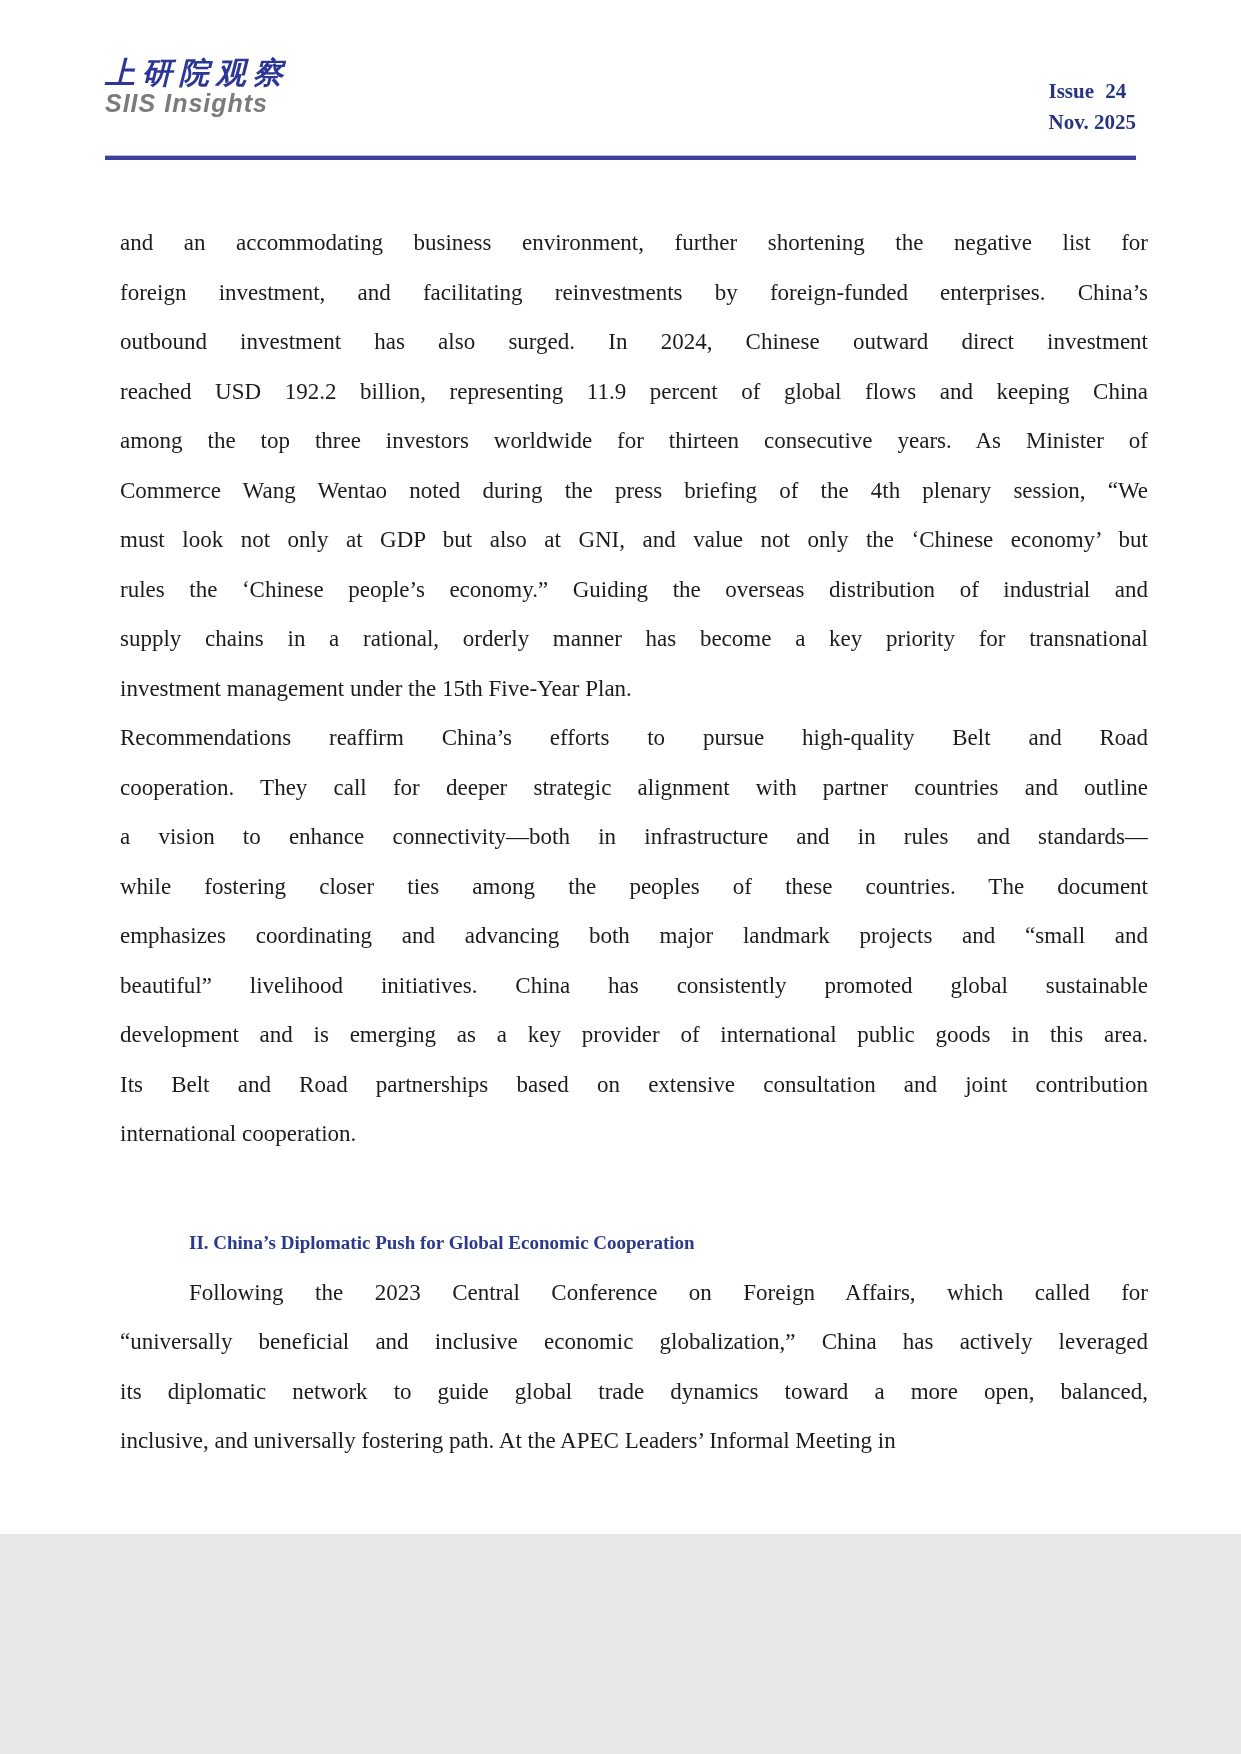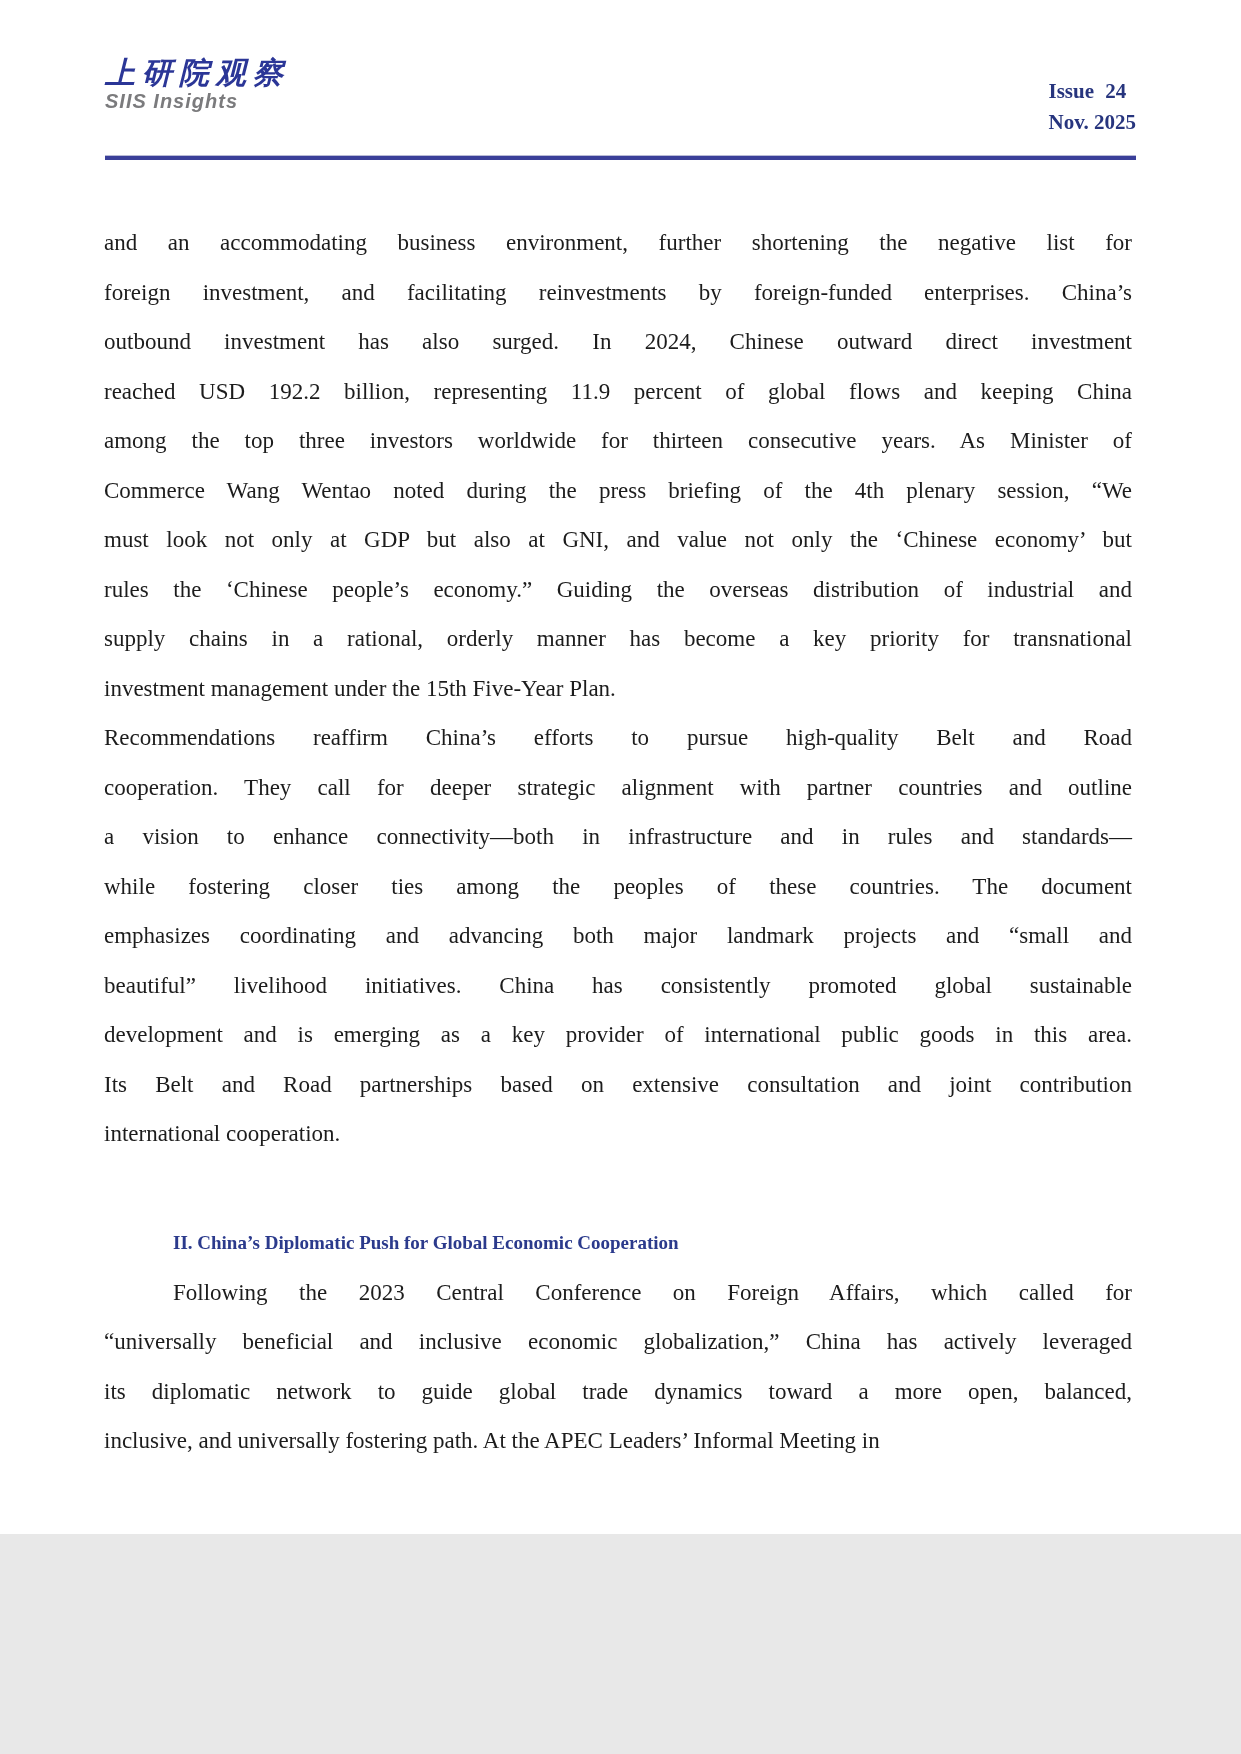--- a/index.html
+++ b/index.html
@@ -30,21 +30,21 @@
     font-weight: bold;
     font-style: italic;
     font-size: 30px;
     letter-spacing: 7px;
     color: #2b3697;
   }
   .logo-en {
     font-family: "Liberation Sans", sans-serif;
     font-weight: bold;
     font-style: italic;
-    font-size: 20px;
+    font-size: 25px;
     letter-spacing: 1px;
     color: #7b7b7d;
     margin-top: 3px;
   }
   .issue-block {
     font-family: "Liberation Serif", serif;
     font-weight: bold;
     font-size: 21px;
     line-height: 31px;
     color: #27357e;
@@ -59,21 +59,21 @@
     top: 155px;
     height: 4px;
     background: #3a3f99;
     border-top: 1px solid #b9bbd6;
   }
 
   
   .doc-body {
     position: absolute;
     top: 218px;
-    left: 104px;
+    left: 120px;
     width: 1028px;
     font-size: 23px;
     line-height: 49.5px;
   }
   .paragraph { margin: 0; }
   .line {
     text-align: justify;
     text-align-last: justify;
     white-space: normal;
   }

